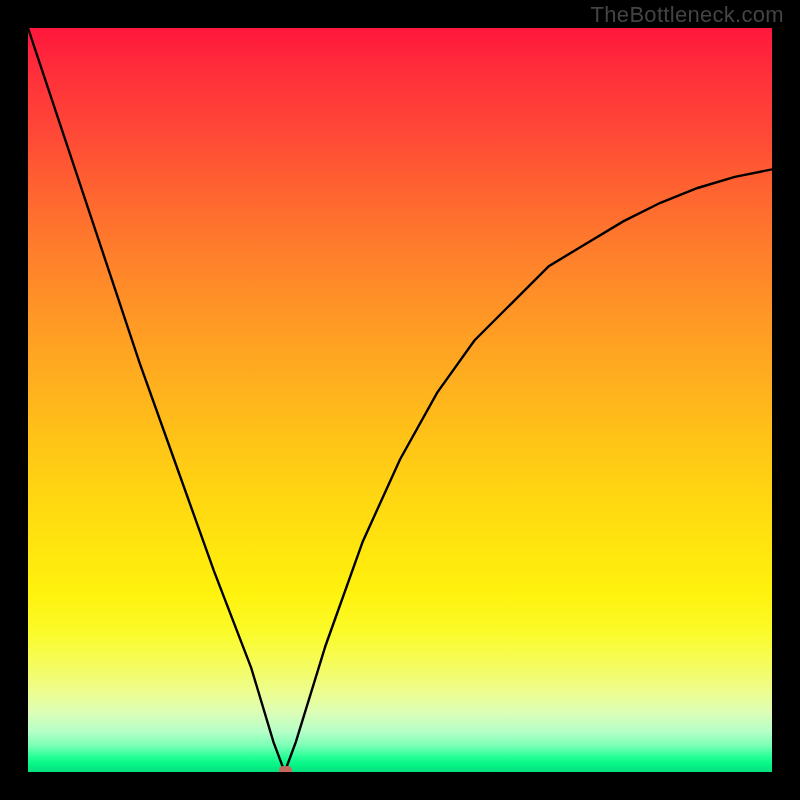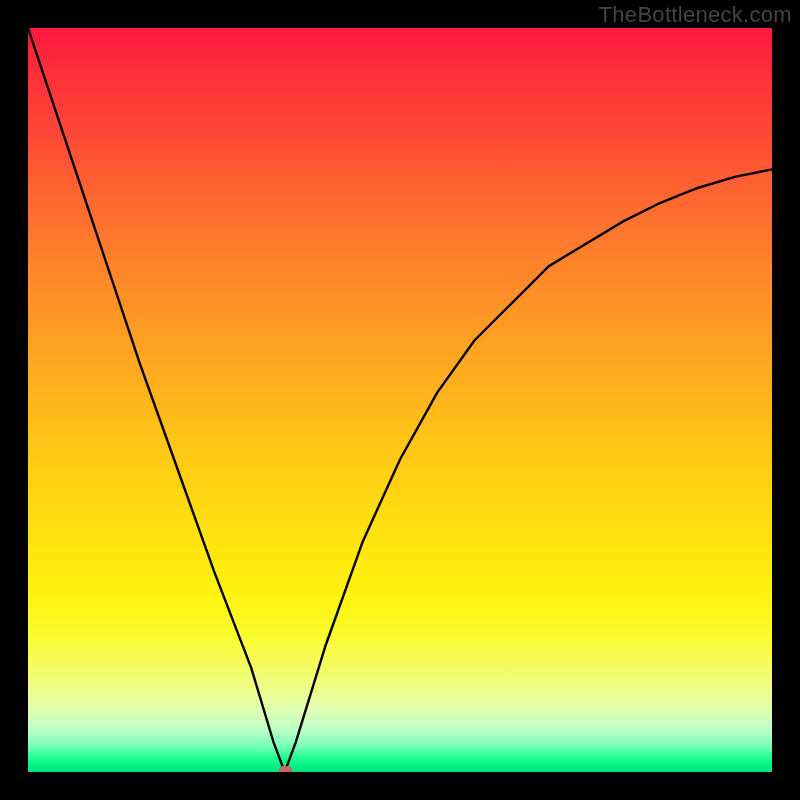--- a/index.html
+++ b/index.html
@@ -13,21 +13,21 @@
   }
   .frame {
     position: relative;
     width: 800px;
     height: 800px;
     background: #000;
   }
   .watermark {
     position: absolute;
     top: 2px;
-    right: 8px;
+    right: 16px;
     color: #444;
     font-size: 22px;
     font-weight: 500;
     letter-spacing: 0.3px;
     z-index: 5;
     margin-left: 25px;
   }
   .plot-area {
     position: absolute;
     left: 28px;

